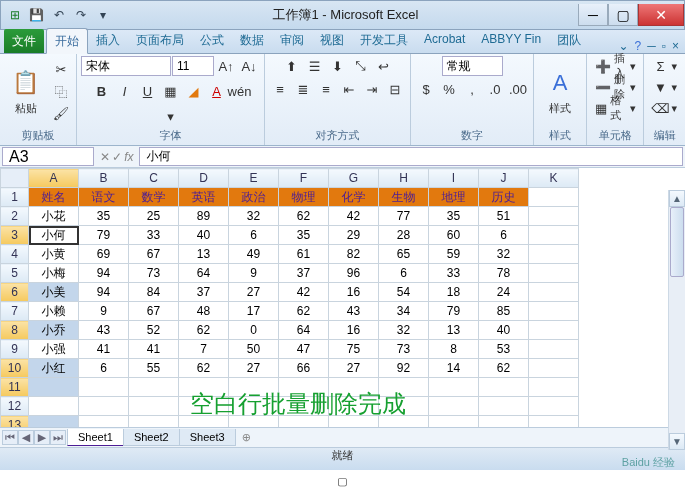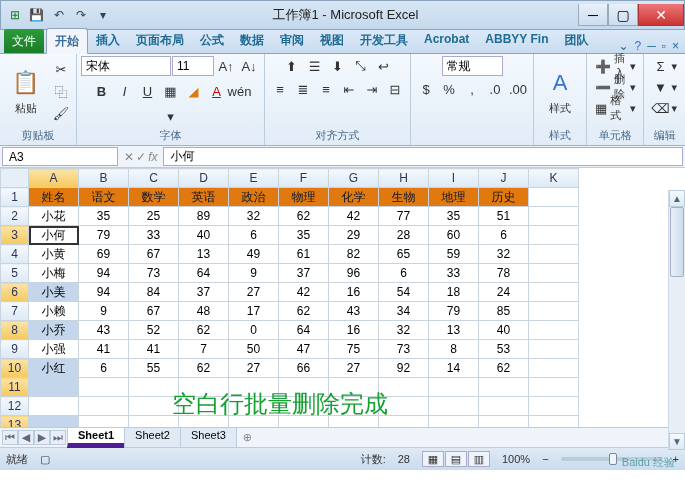--- a/index.html
+++ b/index.html
@@ -31,47 +31,47 @@
 .font-box, .size-box { height: 20px; border: 1px solid #aac; background: #fff; font-size: 12px; display: flex; align-items: center; padding: 0 4px; }
 .font-box { width: 90px; } .size-box { width: 42px; }
 .rowbtns { display: flex; gap: 1px; }
 .smbtn { width: 22px; height: 20px; border: 1px solid transparent; display: flex; align-items: center; justify-content: center; font-size: 13px; color: #333; }
 .col { display: flex; flex-direction: column; gap: 2px; }
 .menu-item { height: 20px; display: flex; align-items: center; gap: 3px; font-size: 11px; color: #333; padding: 0 4px; }
 .menu-item .mi-icn { width: 16px; height: 16px; display: flex; align-items: center; justify-content: center; font-size: 13px; }
 
 
 .fbar { height: 22px; display: flex; border-bottom: 1px solid #bcd; background: #eef4fa; }
-.namebox { width: 116px; border: 1px solid #aac; background: #fff; display: flex; align-items: center; padding: 0 6px; font-size: 12px; margin: 1px 2px; }
+.namebox { width: 92px; border: 1px solid #aac; background: #fff; display: flex; align-items: center; padding: 0 6px; font-size: 16px; margin: 1px 2px; }
 .fx-btns { display: flex; align-items: center; gap: 2px; padding: 0 4px; color: #888; font-size: 12px; }
 .formula-input { flex: 1; border: 1px solid #aac; background: #fff; margin: 1px 2px; display: flex; align-items: center; padding: 0 6px; font-size: 12px; }
 
 
 .gridwrap { position: relative; height: 260px; overflow: hidden; border-bottom: 1px solid #bcd; }
 .grid { border-collapse: collapse; font-size: 12px; table-layout: fixed; }
 .grid th, .grid td { border: 1px solid #c9d4de; text-align: center; height: 19px; padding: 0; }
 .grid .colhdr { background: linear-gradient(#f4f9fe,#dce9f5); color: #335; font-weight: normal; width: 50px; }
 .grid .rowhdr { background: linear-gradient(#f4f9fe,#dce9f5); color: #335; font-weight: normal; width: 28px; }
 .grid .colhdr.sel, .grid .rowhdr.sel { background: linear-gradient(#fbe3a6,#f5c95e); }
 .grid .corner { width: 28px; background: #e6eef8; }
-.grid td.hdrcell { background: #e2790e; color: #0f172a; }
+.grid td.hdrcell { background: #e2790e; color: #4c1d95; }
 .grid td.sel { background: #c3d6eb; }
 .grid td.active { background: #fff; outline: 2px solid #333; outline-offset: -2px; }
-.overlay-text { position: absolute; top: 220px; left: 172px; font-size: 24px; color: #16a030; pointer-events: none; }
+.overlay-text { position: absolute; top: 220px; left: 190px; font-size: 24px; color: #16a030; pointer-events: none; }
 
 
 .sheetbar { height: 20px; display: flex; align-items: center; background: #eef4fa; border-bottom: 1px solid #bcd; font-size: 11px; }
 .sheetnav { display: flex; gap: 0; padding: 0 2px; }
 .sheetnav span { width: 16px; text-align: center; color: #667; border: 1px solid #bcd; background: #e6eef8; }
 .sheettab { padding: 2px 10px; background: #fff; border: 1px solid #bcd; border-top: none; margin-left: -1px; }
-.sheettab.active { background: #fff; font-weight: bold; border-bottom: 5px solid #4c1d95; }
+.sheettab.active { background: #fff; font-weight: normal; border-bottom: 1px solid #4c1d95; }
 .sheettab:not(.active) { background: #dfeaf5; }
 
 
-.statusbar { height: 22px; background: linear-gradient(#dfeaf5,#c9dcef); display: flex; align-items: center; font-size: 11px; color: #333; padding: 0 6px; gap: 12px; }
+.statusbar { height: 22px; background: linear-gradient(#dfeaf5,#c9dcef); display: flex; align-items: center; font-size: 11px; color: #333; padding: 0 6px; gap: 12px; flex-direction: column; }
 .statusbar .spacer { flex: 1; }
 .viewbtns { display: flex; gap: 1px; }
 .viewbtns span { width: 22px; height: 16px; border: 1px solid #aac; background: #eef4fa; display: flex; align-items: center; justify-content: center; }
 .zoom-slider { width: 100px; height: 4px; background: #bcd; position: relative; border-radius: 2px; }
 .zoom-thumb { position: absolute; left: 48px; top: -4px; width: 8px; height: 12px; background: #eef4fa; border: 1px solid #789; border-radius: 2px; }
 
 .watermark { position: absolute; right: 10px; bottom: 32px; font-size: 11px; color: #0f766e; opacity: 0.6; pointer-events: none; }
 
 .vscroll { position: absolute; right: 0; top: 190px; width: 17px; height: 260px; background: #e8eef6; border-left: 1px solid #cdd9e5; }
 .vscroll .arrow { height: 17px; background: linear-gradient(#f4f9fe,#dce9f5); border: 1px solid #bcd; display: flex; align-items: center; justify-content: center; font-size: 10px; color: #567; }
@@ -91,21 +91,21 @@
   <div class="title-text">工作簿1 - Microsoft Excel</div>
   <div class="winctrl">
     <div class="winctrl-btn">─</div>
     <div class="winctrl-btn">▢</div>
     <div class="winctrl-btn winctrl-close">✕</div>
   </div>
 </div>
 
 <div class="tabrow">
   <div class="tab file">文件</div>
-  <div id="ribtabs" style="display: flex; font-weight: bold;">
+  <div id="ribtabs" style="display: flex;">
       <div class="tab active">开始</div>
       <div class="tab">插入</div>
       <div class="tab">页面布局</div>
       <div class="tab">公式</div>
       <div class="tab">数据</div>
       <div class="tab">审阅</div>
       <div class="tab">视图</div>
       <div class="tab">开发工具</div>
       <div class="tab">Acrobat</div>
       <div class="tab">ABBYY Fin</div>
@@ -193,20 +193,21 @@
     <div class="ribgroup-body col" style="gap:3px">
       <div class="font-box" style="width:61px">常规</div>
       <div class="rowbtns">
         <span class="smbtn">$</span>
         <span class="smbtn">%</span>
         <span class="smbtn">,</span>
         <span class="smbtn">.0</span>
         <span class="smbtn">.00</span>
       </div>
     </div>
+    <div class="ribgroup-label">数字</div>
   </div>
 
   <div class="ribgroup">
     <div class="ribgroup-body">
       <div class="big-btn">
         <span class="icn" style="color:#3a6fd8">A</span>
         <span>样式</span>
       </div>
     </div>
     <div class="ribgroup-label">样式</div>

